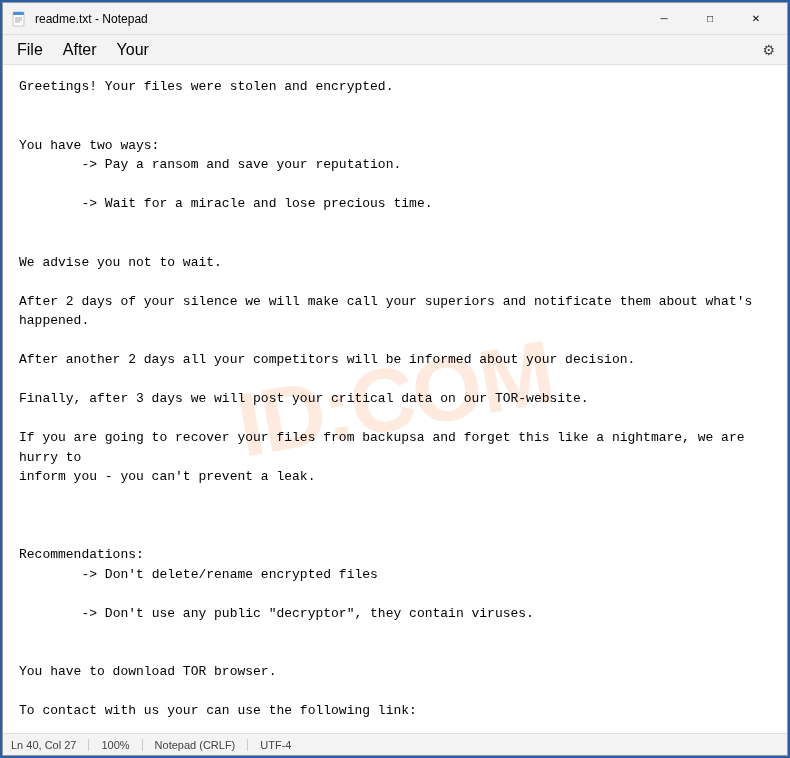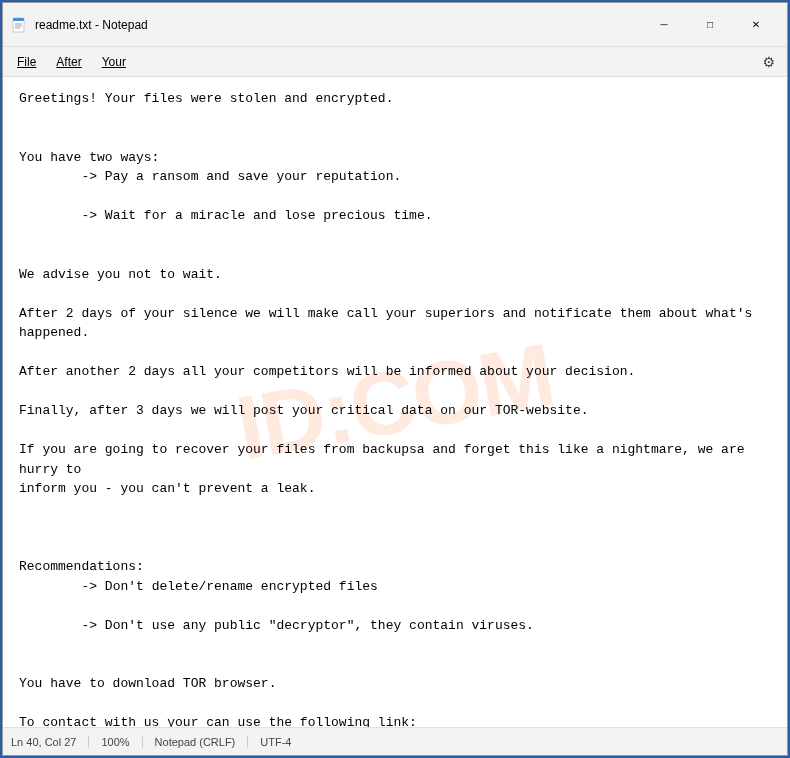--- a/index.html
+++ b/index.html
@@ -22,21 +22,21 @@
       width: 786px;
       height: 754px;
       background: #f3f3f3;
       border: 1px solid #999;
       display: flex;
       flex-direction: column;
       position: relative;
     }
 
     .titlebar {
-      height: 44px;
+      height: 32px;
       background: #f3f3f3;
       display: flex;
       align-items: center;
       padding: 0 8px;
       border-bottom: 1px solid #e0e0e0;
       flex-shrink: 0;
     }
 
     .titlebar-icon {
       width: 16px;
@@ -81,25 +81,24 @@
       background: #f3f3f3;
       display: flex;
       align-items: center;
       padding: 0 4px;
       border-bottom: 1px solid #e0e0e0;
       flex-shrink: 0;
     }
 
     .menu-item {
       padding: 4px 10px;
-      font-size: 12px;
+      font-size: 16px;
       color: #000;
       cursor: pointer;
       border-radius: 3px;
-      text-decoration: underline;
     }
 
     .menu-settings {
       margin-left: auto;
       padding: 4px 8px;
       cursor: pointer;
       font-size: 14px;
       color: #444;
     }
 
@@ -130,21 +129,21 @@
       font-family: 'Courier New', Consolas, monospace;
       font-size: 13px;
       line-height: 1.5;
       color: #000;
       white-space: pre-wrap;
       position: relative;
       z-index: 1;
     }
 
     .statusbar {
-      height: 28px;
+      height: 22px;
       background: #f3f3f3;
       border-top: 1px solid #e0e0e0;
       display: flex;
       align-items: center;
       padding: 0 8px;
       flex-shrink: 0;
     }
 
     .status-item {
       font-size: 11px;

